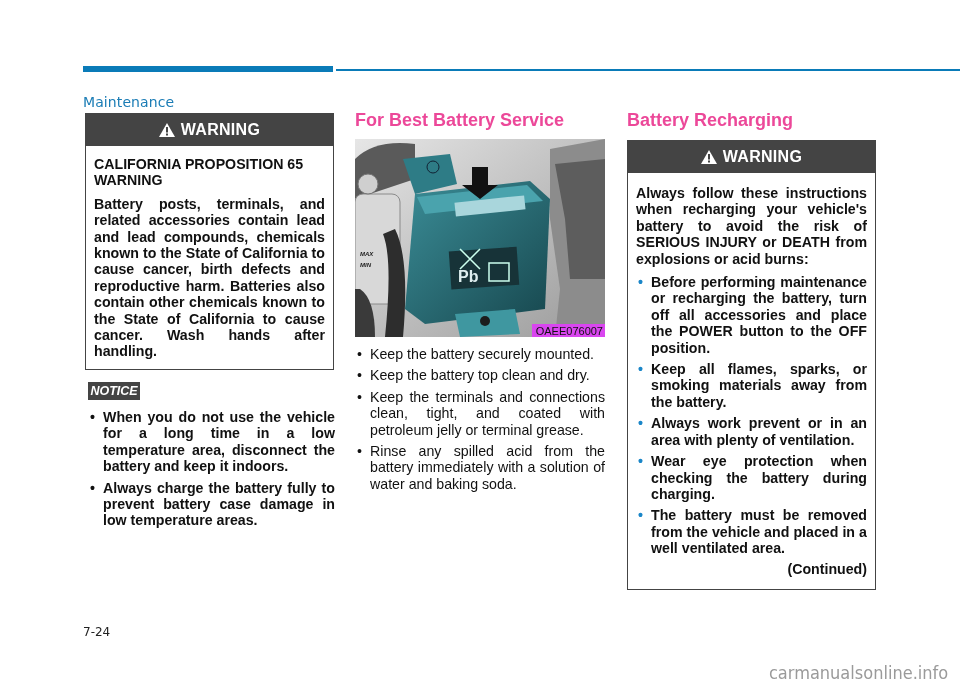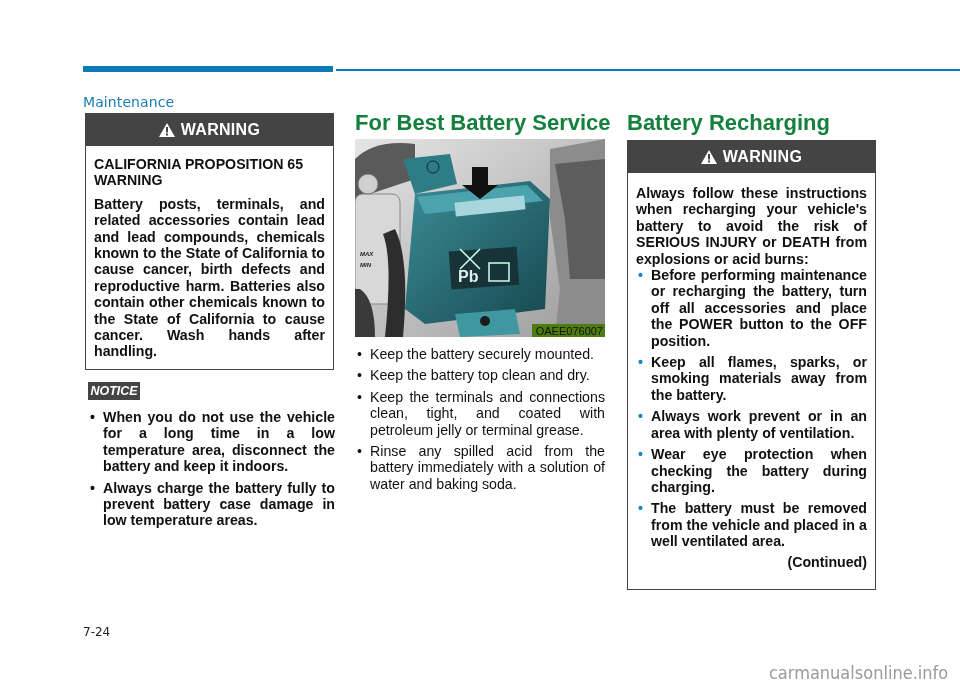--- a/index.html
+++ b/index.html
@@ -21,37 +21,37 @@
   .warn-head {
     background: #444444; color: #fff; height: 32px; display: flex; align-items: center; justify-content: center;
     font-weight: bold; font-size: 16px; letter-spacing: 0.3px;
   }
   .warn-head svg { margin-right: 6px; }
   .warn-body { padding: 8px 8px 8px 8px; font-weight: bold; font-size: 14.2px; line-height: 16.4px; }
   .warn-body p { margin: 0; text-align: justify; }
   .warn-body p + p { margin-top: 7px; }
 
   .col-heading {
-    position: absolute; font-weight: bold; font-size: 22px; color: #15803d;
+    position: absolute; font-weight: bold; font-size: 18px; color: #ec4899;
   }
   ul.bul { list-style: none; margin: 0; padding: 0; }
   ul.bul li { position: relative; padding-left: 15px; text-align: justify; }
   ul.bul li::before { content: "\2022"; position: absolute; left: 2px; top: 0; }
   ul.bul li + li { margin-top: 5px; }
   ul.blue li::before { color: #1a86c8; }
 
   .notice-badge {
     position: absolute; left: 88px; top: 382px; width: 52px; height: 18px; background: #444;
     color: #fff; font-weight: bold; font-style: italic; font-size: 12.5px; display: flex; align-items: center; justify-content: center;
   }
   .notice-list { position: absolute; left: 88px; top: 409px; width: 247px; font-weight: bold; font-size: 14.2px; line-height: 16.4px; }
 
   .photo { position: absolute; left: 355px; top: 139px; width: 250px; height: 198px; background: #cfcfcf; overflow: hidden; }
   .photo-code {
-    position: absolute; right: 0; bottom: 0; background: #4d7c0f; font-size: 11px; padding: 1px 2px 0 4px; color: #111;
+    position: absolute; right: 0; bottom: 0; background: #d946ef; font-size: 11px; padding: 1px 2px 0 4px; color: #111;
   }
   .service-list { position: absolute; left: 355px; top: 346px; width: 250px; font-size: 14.2px; line-height: 16.4px; }
 
   .page-num { position: absolute; left: 83px; top: 625px; font-family: "DejaVu Sans", sans-serif; font-size: 12px; color: #222; }
   .watermark { position: absolute; right: 12px; top: 662px; font-family: "DejaVu Sans", sans-serif; font-size: 18px; color: #9a9a9a; transform: scaleX(0.9); transform-origin: right; }
 </style>
 </head>
 <body>
 
 <div class="section-title">Maintenance</div>
@@ -135,21 +135,21 @@
   <div class="warn-head">
     <svg width="16" height="14" viewBox="0 0 16 14">
         <path d="M8 0 L16 14 L0 14 Z" fill="#fff"></path>
         <rect x="7" y="4" width="2" height="5.5" fill="#444"></rect>
         <rect x="7" y="10.5" width="2" height="2" fill="#444"></rect>
       </svg>
     <span>WARNING</span>
   </div>
   <div class="warn-body" style="padding-top:12px;">
     <p>Always follow these instructions when recharging your vehicle's battery to avoid the risk of SERIOUS INJURY or DEATH from explosions or acid burns:</p>
-    <ul class="bul blue" style="">
+    <ul class="bul blue" style="margin-top:7px;">
       <li>Before performing maintenance or recharging the battery, turn off all accessories and place the POWER button to the OFF position.</li>
       <li>Keep all flames, sparks, or smoking materials away from the battery.</li>
       <li>Always work prevent or in an area with plenty of ventilation.</li>
       <li>Wear eye protection when checking the battery during charging.</li>
       <li>The battery must be removed from the vehicle and placed in a well ventilated area.</li>
     </ul>
     <div style="text-align:right; margin-top:4px;">(Continued)</div>
   </div>
 </div>
 

